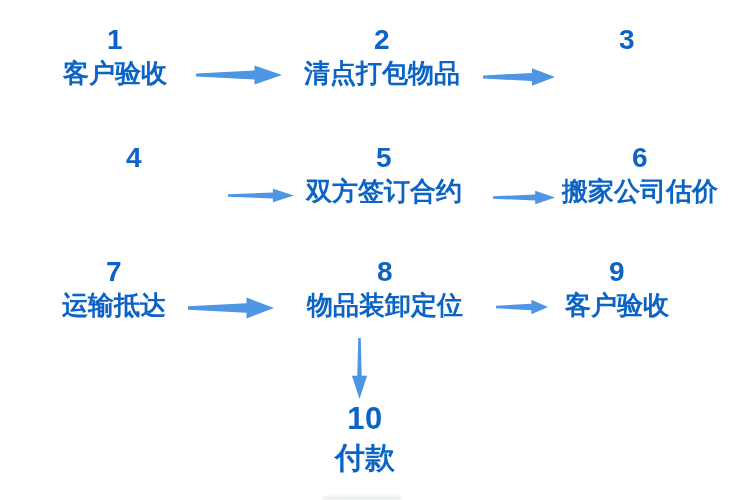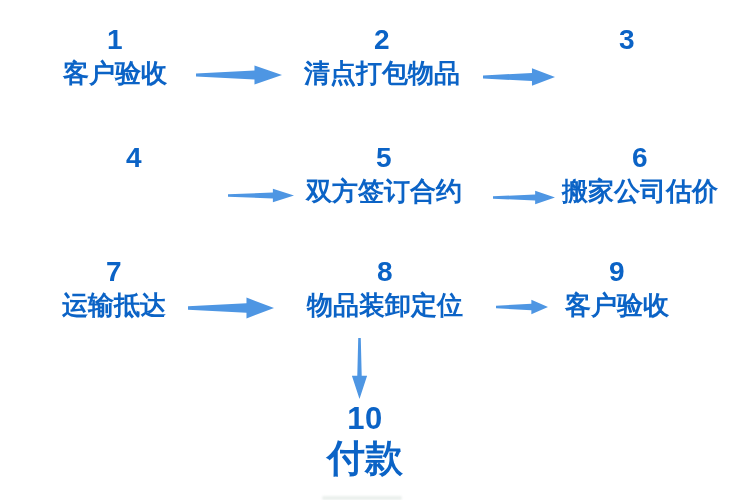--- a/index.html
+++ b/index.html
@@ -33,21 +33,21 @@
   .s2{left:272px; top:24px;}
   .s3{left:517px; top:24px;}
   .s4{left:24px;  top:142px;}
   .s5{left:274px; top:142px;}
   .s6{left:530px; top:142px;}
   .s7{left:4px;   top:256px;}
   .s8{left:275px; top:256px;}
   .s9{left:507px; top:256px;}
   .s10{left:255px;top:402px;text-align:center;}
   .s10 .num{font-size:31px;line-height:34px;}
-  .s10 .label{font-size:38px;line-height:44px;margin-top:0;}
+  .s10 .label{font-size:30px;line-height:44px;margin-top:0;}
 
   .arrow{position:absolute;}
   .arrow svg{display:block;width:100%;height:100%;}
   .a1{left:196px;top:63px;width:86px;height:24px;}
   .a2{left:483px;top:66px;width:72px;height:22px;}
   .a3{left:228px;top:187px;width:66px;height:17px;}
   .a4{left:493px;top:189px;width:62px;height:17px;}
   .a5{left:188px;top:295px;width:86px;height:26px;}
   .a6{left:496px;top:298px;width:52px;height:18px;}
   .a7{left:350px;top:338px;width:19px;height:61px;}

